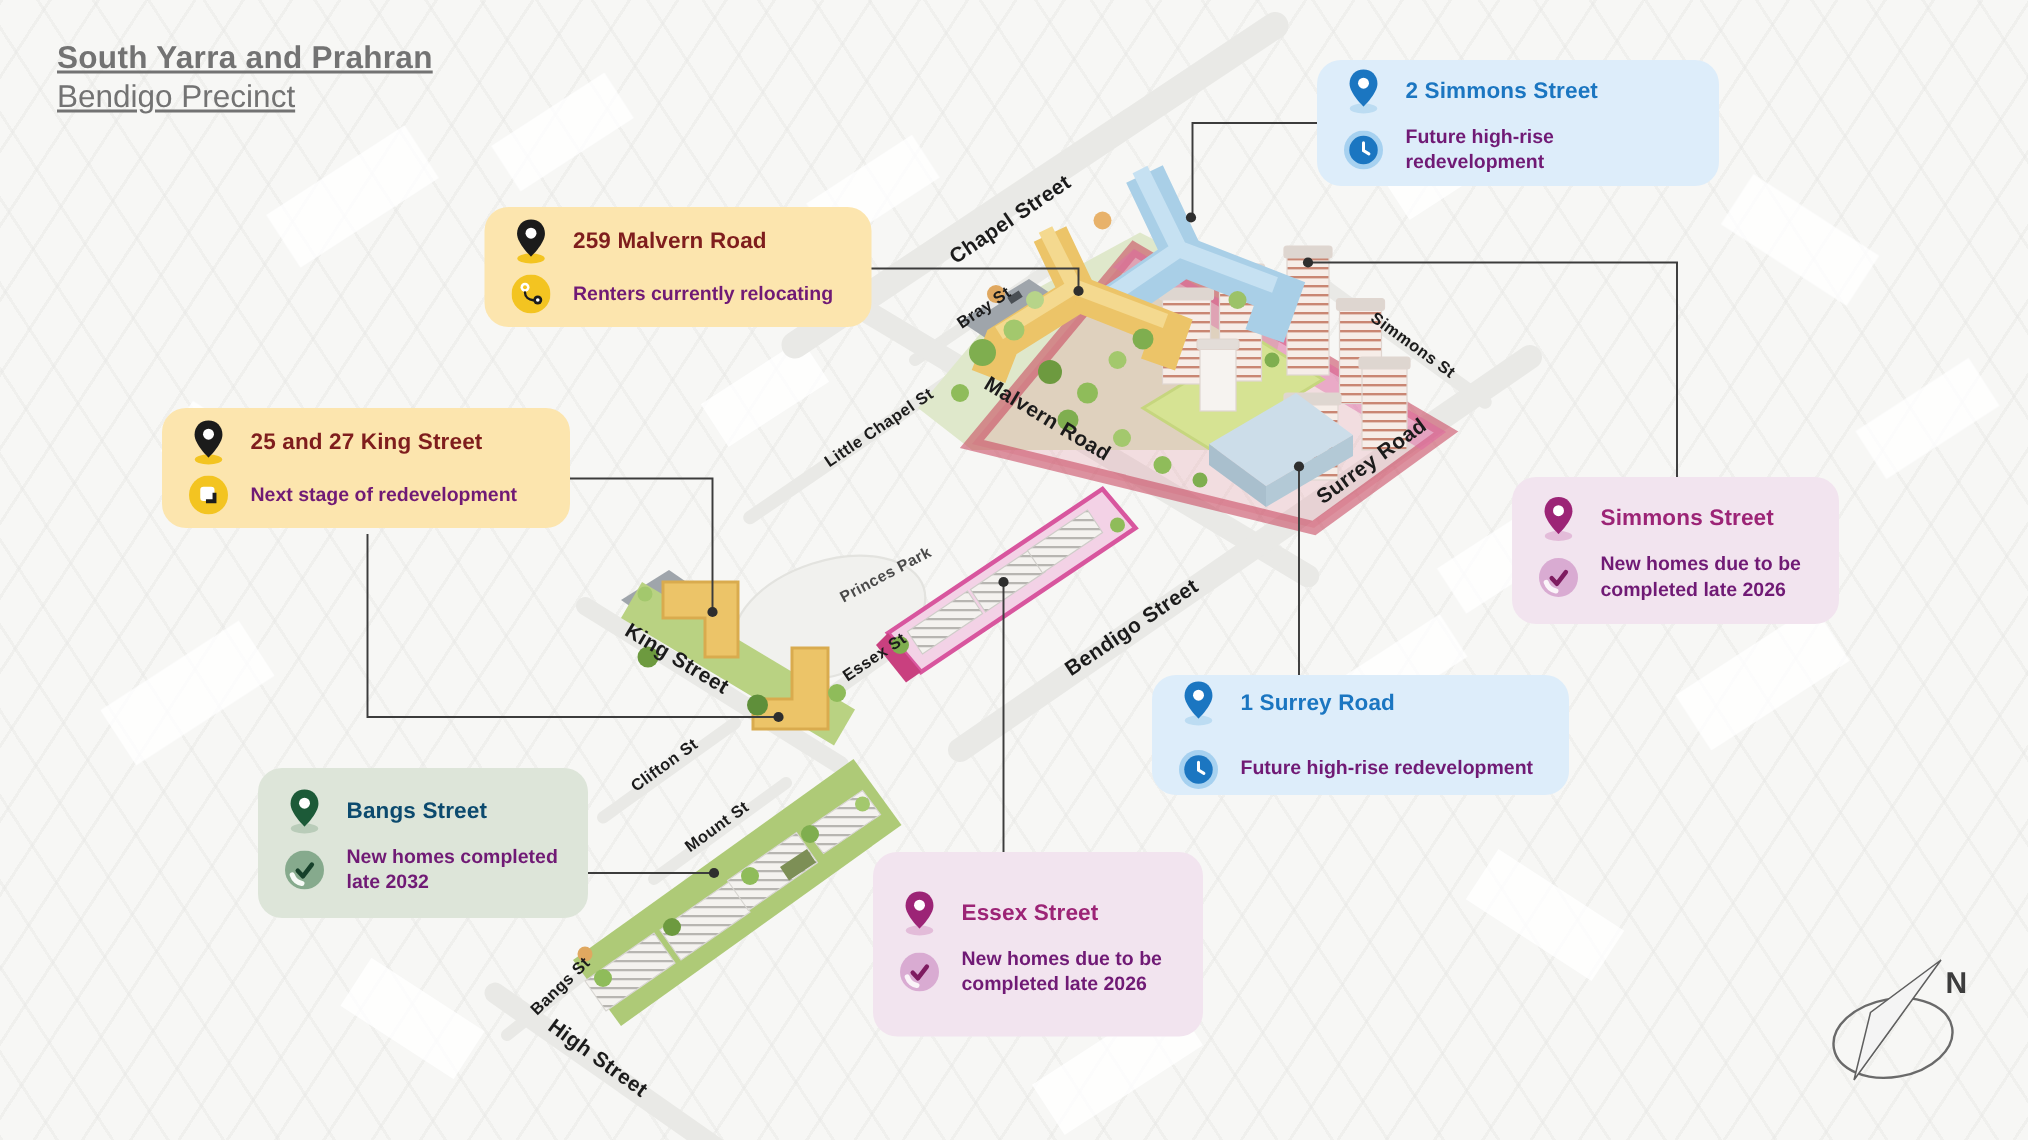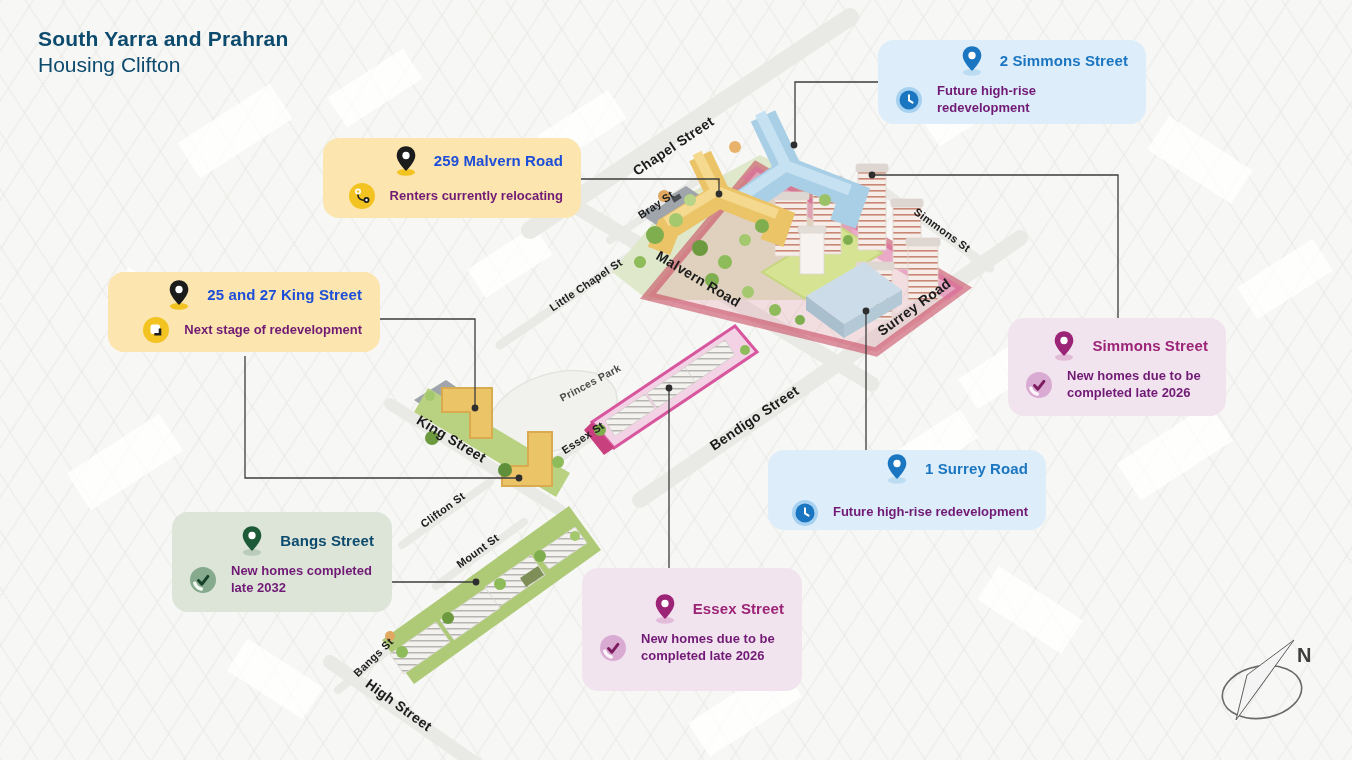--- a/index.html
+++ b/index.html
@@ -11,32 +11,32 @@
   }
   
   body::before{
     content:"";position:absolute;inset:0;
     background-image:
       repeating-linear-gradient(123deg, rgba(229,229,226,.55) 0 2px, rgba(255,255,255,0) 2px 27px),
       repeating-linear-gradient(57deg, rgba(229,229,226,.5) 0 2px, rgba(255,255,255,0) 2px 31px);
     opacity:.75;
   }
   #map-svg{position:absolute;left:0;top:0;}
-  .title-block{position:absolute;left:38px;top:26px;color:#0c4a6e;line-height:1.22;}
+  .title-block{position:absolute;left:38px;top:26px;color:#737373;line-height:1.22;text-decoration:underline;}
   .title-line1{font-size:21px;font-weight:800;letter-spacing:.2px;}
   .title-line2{font-size:21px;font-weight:400;}
 
   .callout{
     position:absolute;border-radius:16px;
     display:flex;flex-direction:column;justify-content:center;gap:7px;
-    padding:10px 18px 12px 16px;box-sizing:border-box;align-items:flex-end;
+    padding:10px 18px 12px 16px;box-sizing:border-box;
   }
   .co-row{display:flex;align-items:center;gap:13px;}
   .co-icon{width:30px;flex:0 0 30px;display:flex;justify-content:center;align-items:center;}
-  .co-title{font-size:15px;font-weight:800;color:#1d4ed8;letter-spacing:.1px;}
+  .co-title{font-size:15px;font-weight:800;color:#7f1d1d;letter-spacing:.1px;}
   .co-sub{font-size:13px;font-weight:700;color:#701a75;line-height:1.3;}
   .co-blue{background:#ddedfa;}
   .co-blue .co-title{color:#1b76c1;}
   .co-yellow{background:#fce5ae;}
   .co-pink{background:#f2e4ef;}
   .co-pink .co-title{color:#9c2476;}
   .co-green{background:#dde5d9;}
   .co-green .co-title{color:#0c4a6e;}
 
   .street-label{font-weight:700;fill:#1b1b1b;letter-spacing:.3px;}
@@ -252,21 +252,21 @@
   <g>
     <ellipse cx="1262" cy="692" rx="40" ry="26" fill="none" stroke="#6a6a6a" stroke-width="1.6" transform="rotate(-10 1262 692)"></ellipse>
     <polygon points="1294,640 1236,720 1259,689" fill="#5f5f5f"></polygon>
     <polygon points="1294,640 1247,675 1236,720" fill="#f4f4f4" stroke="#5f5f5f" stroke-width="1"></polygon>
     <text x="1297" y="662" font-size="20" font-weight="800" fill="#3d3d3d">N</text>
   </g>
 </svg>
 
 <div class="title-block">
   <div class="title-line1">South Yarra and Prahran</div>
-  <div class="title-line2">Housing Clifton</div>
+  <div class="title-line2">Bendigo Precinct</div>
 </div>
 
 <div class="callout co-blue" style="left:878px;top:40px;width:268px;height:84px;">
   <div class="co-row">
     <span class="co-icon">
       <svg width="24" height="31" viewBox="0 0 26 34">
           <ellipse cx="13" cy="30" rx="10" ry="3.6" fill="#bcdcf2"></ellipse>
           <path d="M13 1.5 C7 1.5 2.8 6 2.8 11.8 c0 7 10.2 16.7 10.2 16.7 s10.2 -9.7 10.2 -16.7 C23.2 6 19 1.5 13 1.5 Z" fill="#1b76c1"></path>
           <circle cx="13" cy="11.5" r="4" fill="#fff"></circle>
         </svg>

